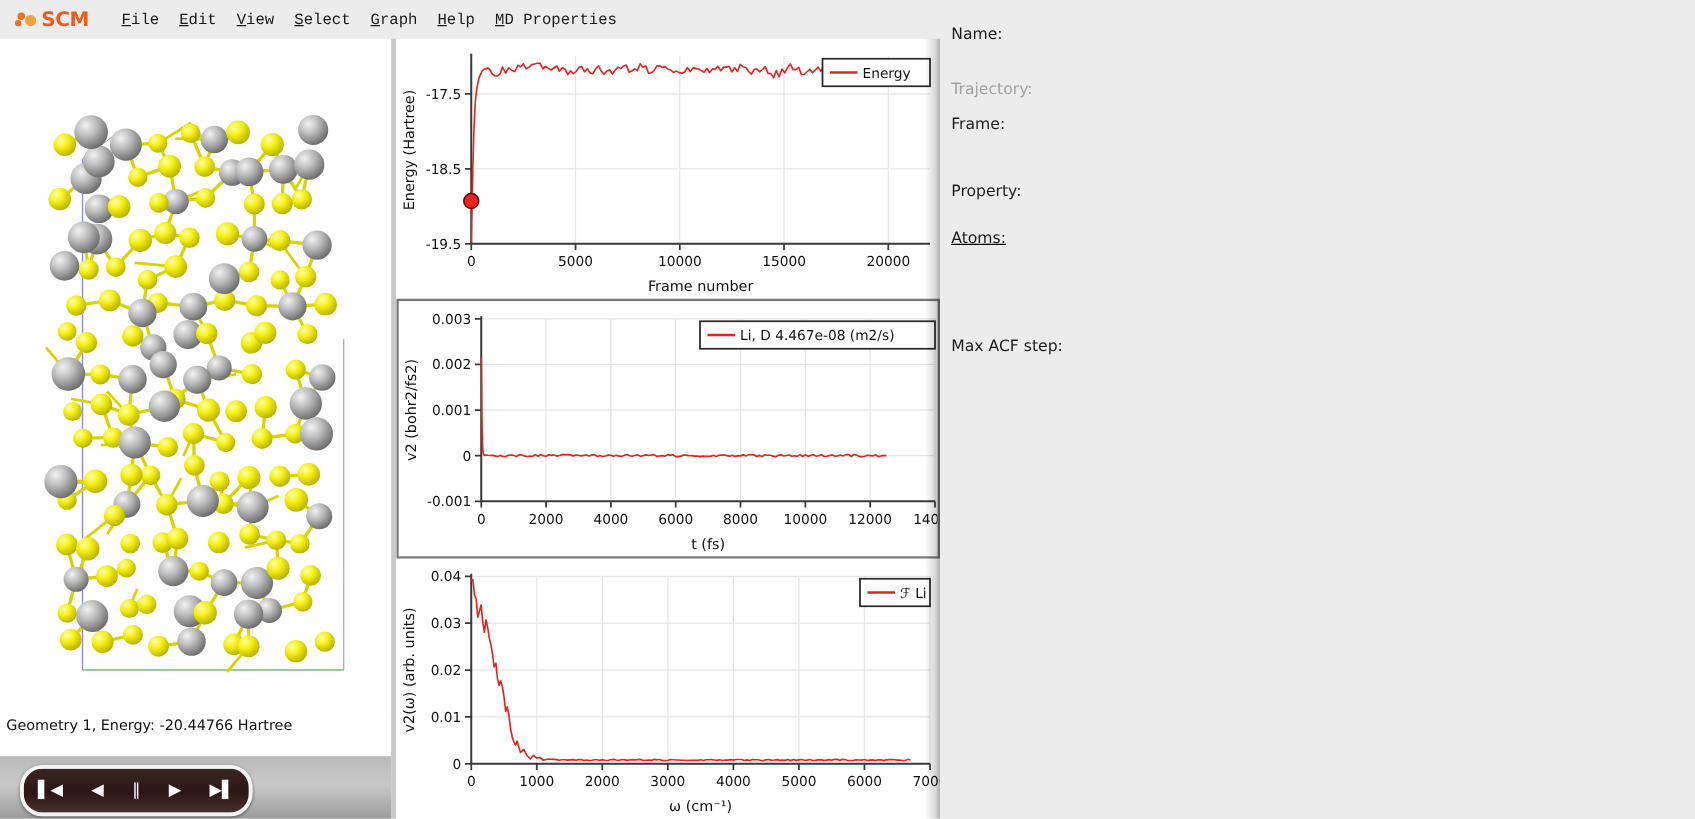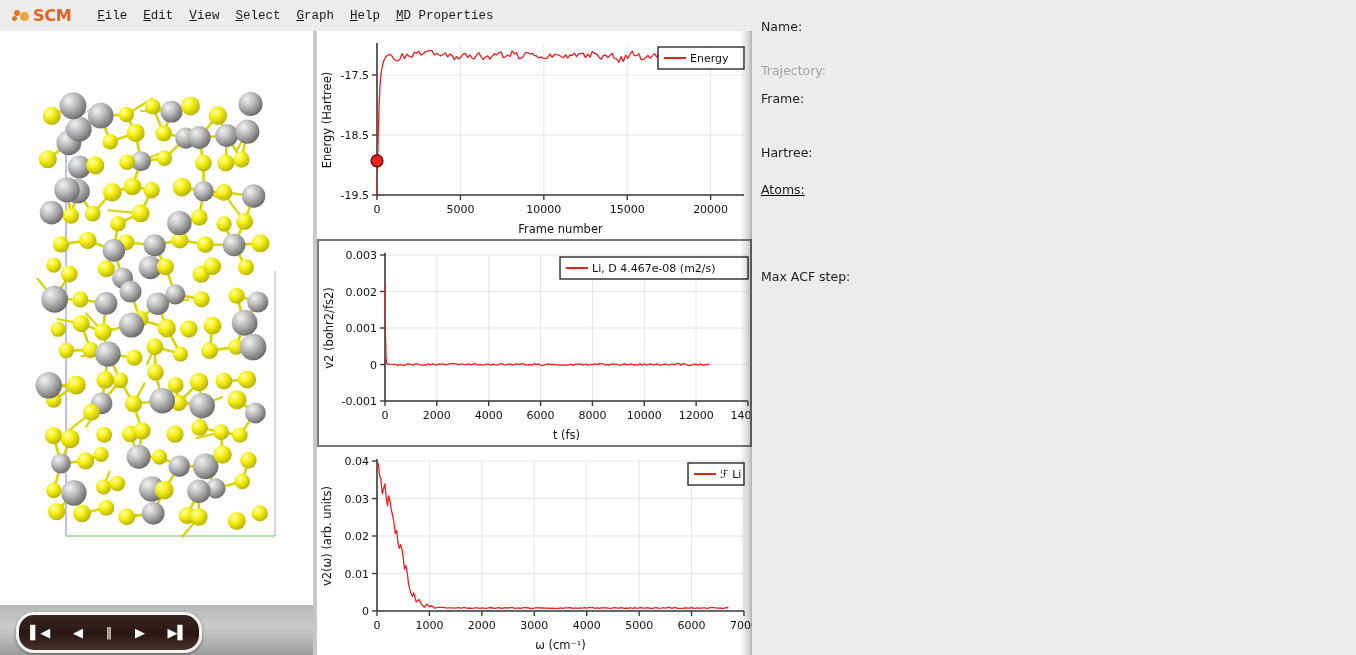--- a/index.html
+++ b/index.html
@@ -424,20 +424,21 @@
         <circle cx="76.23194885637236" cy="353.98255348810113" r="9.459287703949627" fill="url(#gS)"></circle>
         <circle cx="54.67338275987347" cy="268.2081530728415" r="13.444397093469462" fill="url(#gLi)"></circle>
         <circle cx="72.9223098777804" cy="74.68852901630501" r="13.461709739389693" fill="url(#gLi)"></circle>
         <circle cx="190.468070985036" cy="74.90358108463865" r="9.485327542752646" fill="url(#gS)"></circle>
         <circle cx="236.982252128414" cy="368.81018543281135" r="9.49654555413711" fill="url(#gS)"></circle>
       </g>
   </svg>
 </div>
 
 <div id="statusbar">
+  <div>Geometry 1, Energy: -20.44766 Hartree</div>
 </div>
 
 <div id="playbar">
   <div id="playpill">
     <span class="pbtn">▌◀</span>
     <span class="pbtn">◀</span>
     <span class="pbtn">‖</span>
     <span class="pbtn">▶</span>
     <span class="pbtn">▶▌</span>
   </div>
@@ -599,21 +600,21 @@
 
   <div class="row" style="left:9px;top:63px;justify-content:flex-end;">
     <span class="lbl dim">Trajectory:</span>
   </div>
 
   <div class="row" style="left:9px;top:91px;">
     <span class="lbl">Frame:</span>
   </div>
 
   <div class="row" style="left:9px;top:145px;">
-    <span class="lbl">Hartree:</span>
+    <span class="lbl">Property:</span>
   </div>
 
   <div class="row" style="left:9px;top:182px;text-decoration:underline;">
     <span class="lbl">Atoms:</span>
   </div>
 
   <div class="row" style="left:9px;top:269px;">
     <span class="lbl">Max ACF step:</span>
   </div>
 

